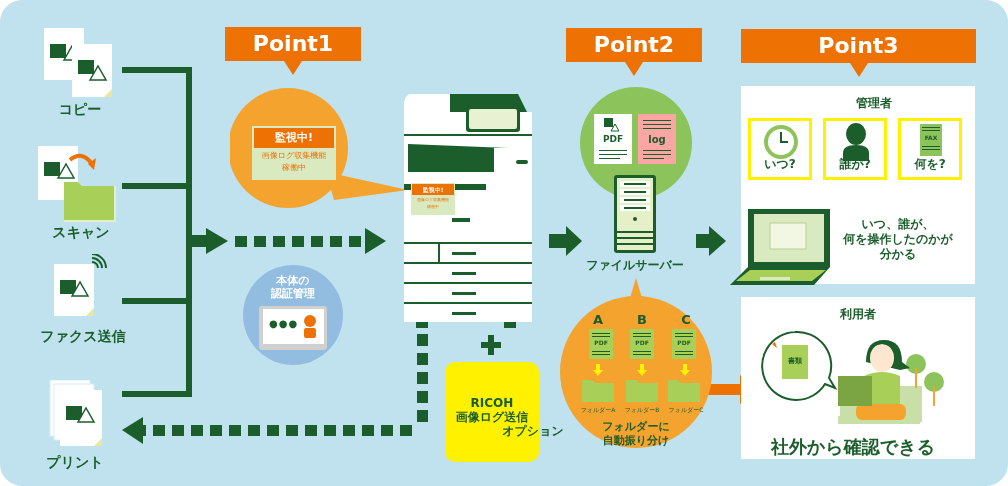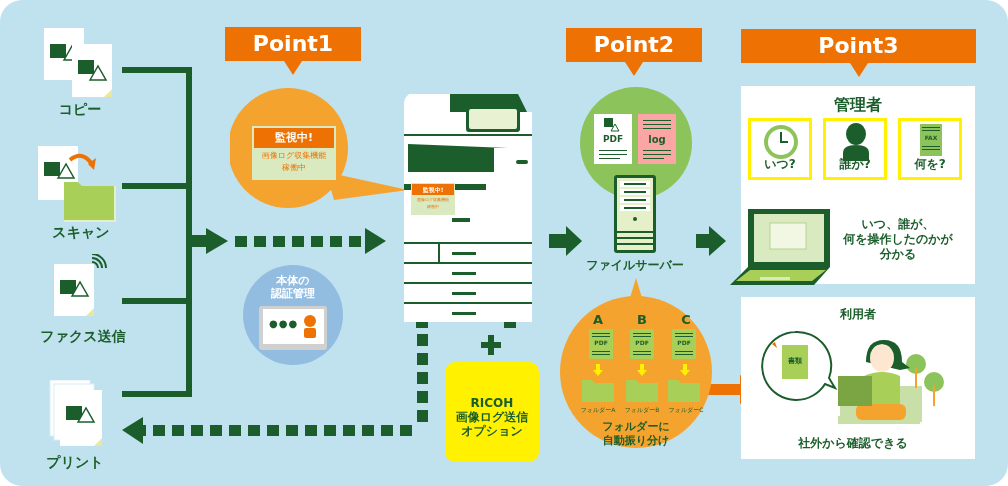--- a/index.html
+++ b/index.html
@@ -178,21 +178,21 @@
   </svg>
   <div class="abs" style="left:411px;top:183px;width:44px;height:32px;background:#d9e9c0;">
     <div style="margin:1px;background:#ee7203;color:#fff;font-size:6px;font-weight:bold;text-align:center;line-height:11px;">監視中!</div>
     <div style="color:#ee7203;font-size:4px;text-align:center;line-height:8px;white-space:nowrap;">画像ログ収集機能</div>
     <div style="color:#ee7203;font-size:4px;text-align:center;line-height:6px;">稼働中</div>
   </div>
 
   <div class="abs" style="left:445px;top:362px;width:94px;height:100px;background:#fff100;border-radius:10px;"></div>
   <div class="lbl" style="left:445px;top:396px;width:94px;font-size:12px;line-height:14px;">RICOH</div>
   <div class="lbl" style="left:445px;top:410px;width:94px;font-size:12px;line-height:14px;">画像ログ送信</div>
-  <div class="lbl" style="left:445px;top:424px;width:94px;font-size:12px;line-height:14px;">オプション</div>
+  <div class="lbl" style="left:445px;top:424px;width:94px;font-size:12px;line-height:14px;padding-left:41px;">オプション</div>
 
   <div class="point-tag" style="left:566px;top:28px;width:136px;">Point2</div>
 
   <div class="abs" style="left:580px;top:87px;width:112px;height:112px;border-radius:50%;background:#8dc35b;"></div>
 
   <div class="abs" style="left:594px;top:114px;width:38px;height:50px;background:#fff;">
     <svg style="position:absolute;left:10px;top:4px;" width="18" height="14">
       <rect x="0" y="0" width="9" height="9" fill="#1b5e2b"></rect>
       <polygon points="7,13 11,6 15,13" fill="#fff" stroke="#1b5e2b" stroke-width="1"></polygon>
     </svg>
@@ -292,21 +292,21 @@
         </svg>
       <div class="abs" style="left:-4px;top:94px;width:52px;text-align:center;font-size:6px;color:#1b5e2b;white-space:nowrap;">フォルダーC</div>
     </div>
   </div>
   <div class="lbl" style="left:576px;top:420px;width:120px;font-size:11px;line-height:14px;">フォルダーに</div>
   <div class="lbl" style="left:576px;top:434px;width:120px;font-size:11px;line-height:14px;">自動振り分け</div>
 
   <div class="point-tag" style="left:741px;top:29px;width:235px;">Point3</div>
 
   <div class="panel" style="left:741px;top:86px;width:234px;height:198px;"></div>
-  <div class="lbl" style="left:741px;top:95px;width:234px;font-size:16px;">管理者</div>
+  <div class="lbl" style="left:741px;top:95px;width:266px;font-size:12px;">管理者</div>
 
   <div class="q-box" style="left:748px;top:118px;">
     <svg style="position:absolute;left:12px;top:3px;" width="36" height="36">
       <circle cx="18" cy="18" r="17" fill="#8dc35b"></circle>
       <circle cx="18" cy="18" r="13" fill="#fff"></circle>
       <rect x="17" y="8" width="2" height="11" fill="#1b5e2b"></rect>
       <rect x="17" y="17" width="8" height="2" fill="#1b5e2b"></rect>
     </svg>
     <div class="q-lbl">いつ?</div>
   </div>
@@ -363,15 +363,15 @@
 
     <path d="M28,32 q0,-22 18,-22 q18,0 18,22 l8,6 l-10,2 z" fill="#1b5e2b"></path>
     <ellipse cx="44" cy="28" rx="12" ry="14" fill="#fde7d0"></ellipse>
     <path d="M32,20 q12,-12 24,0 v-4 q-12,-10 -24,0 z" fill="#1b5e2b"></path>
     <path d="M26,46 q18,-8 36,0 v30 h-36 z" fill="#a8cf57"></path>
     <rect x="18" y="74" width="50" height="16" rx="6" fill="#f5a32f"></rect>
 
     <polygon points="0,46 34,46 34,76 0,76" fill="#7aa542"></polygon>
   </svg>
 
-  <div class="lbl" style="left:741px;top:435px;width:224px;font-size:12px;">社外から確認できる</div>
+  <div class="lbl" style="left:741px;top:435px;width:224px;font-size:18px;">社外から確認できる</div>
 
 </div>
 
 </body></html>

